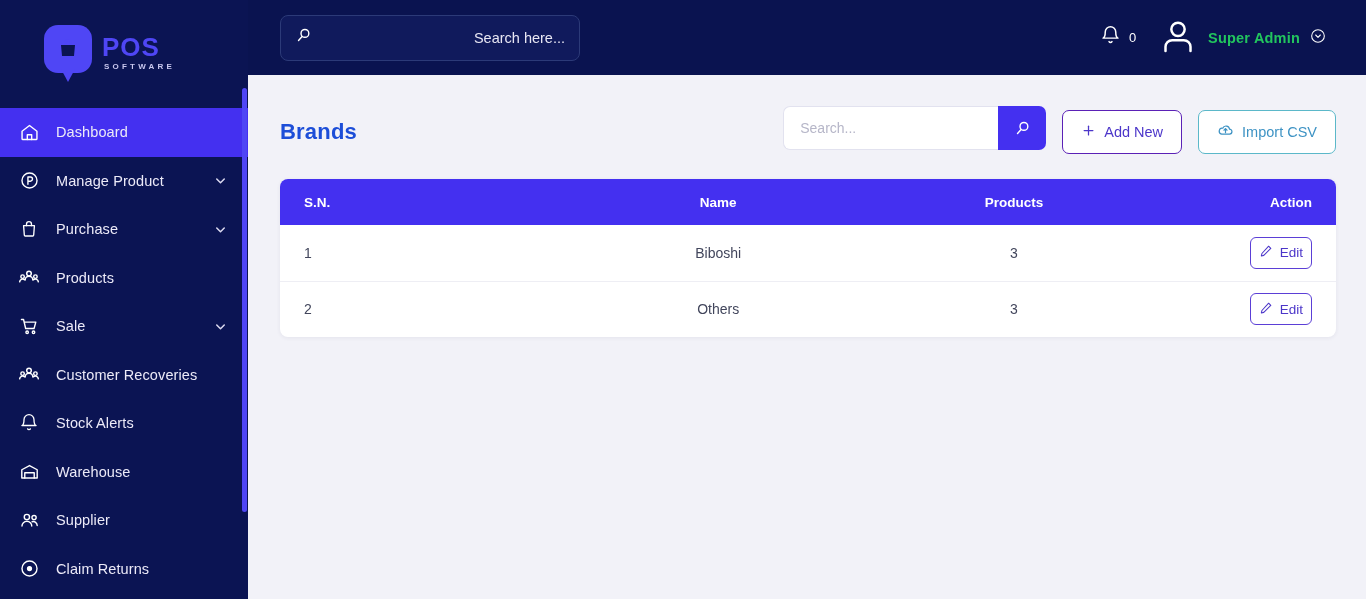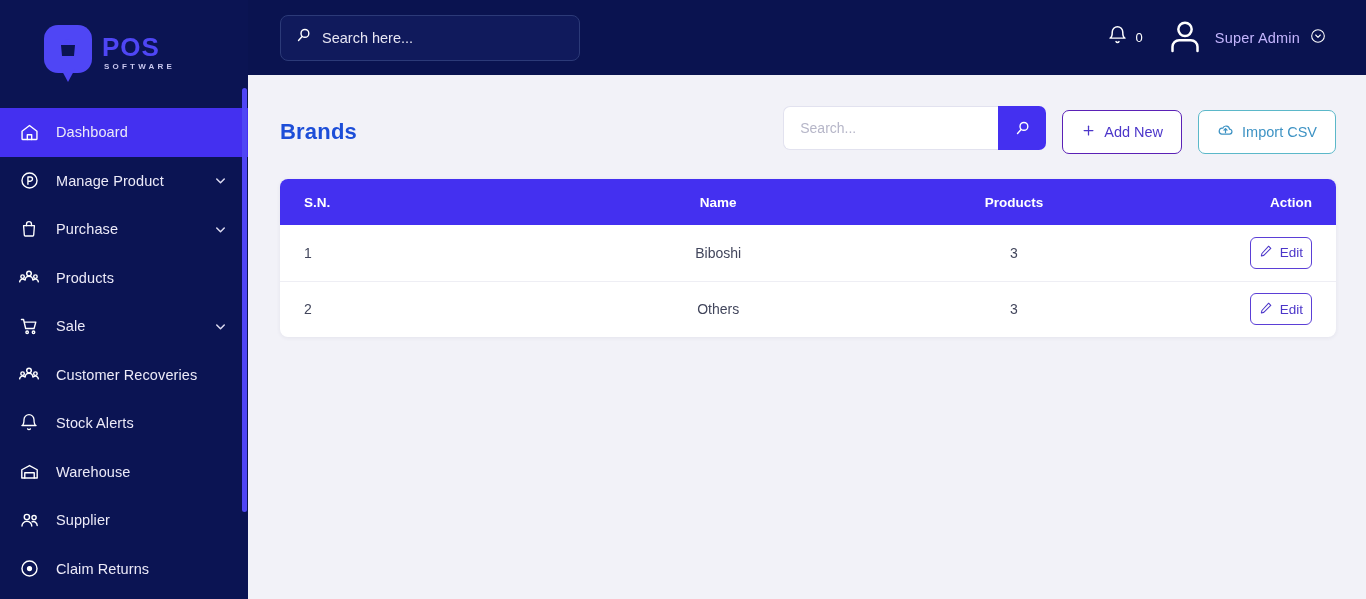--- a/index.html
+++ b/index.html
@@ -80,28 +80,28 @@
   .topbar {
     height: 75px; background: #0a1350;
     display: flex; align-items: center;
     padding: 0 40px 0 32px;
   }
   .top-search {
     width: 300px; height: 46px;
     border: 1px solid #2c3a78; border-radius: 8px;
     background: #101a5c;
     display: flex; align-items: center;
-    padding: 0 14px; gap: 10px;
+    padding: 0 14px; gap: 10px; justify-content: space-between;
   }
   .top-search .ph { color: #e7e6f3; font-size: 14.5px; }
   .top-right { margin-left: auto; display: flex; align-items: center; gap: 22px; }
   .bell-wrap { display: flex; align-items: center; gap: 8px; color: #ffffff; cursor: pointer; }
   .bell-count { font-size: 13px; color: #ffffff; }
   .user-wrap { display: flex; align-items: center; gap: 10px; cursor: pointer; }
-  .user-name { color: #c4b5fd; font-size: 14.5px; font-weight: normal; letter-spacing: 0.2px; }
+  .user-name { color: #22c55e; font-size: 14.5px; font-weight: bold; letter-spacing: 0.2px; }
 
   .content { padding: 28px 30px 0 32px; }
   .content-head { display: flex; align-items: center; height: 58px; }
   .page-title { font-size: 22px; color: #1d4ed8; letter-spacing: 0.2px; }
 
   .actions { margin-left: auto; display: flex; align-items: center; gap: 16px; }
   .search-group { display: flex; height: 52px; }
   .search-input {
     width: 215px; height: 44px;
     border: 1px solid #e2e2ef; border-right: none;

